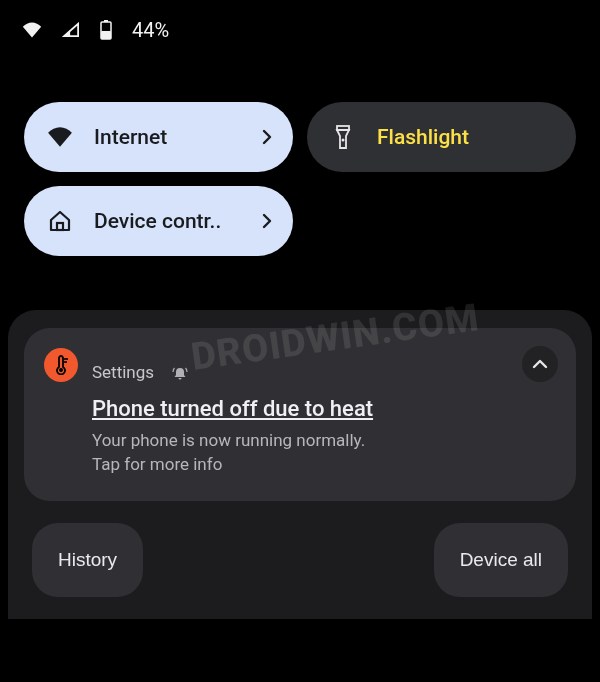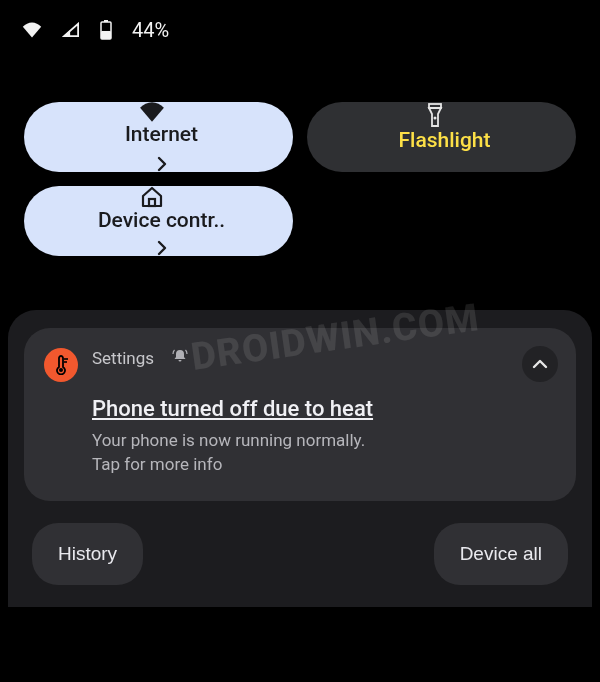--- a/index.html
+++ b/index.html
@@ -1,36 +1,36 @@
 <!DOCTYPE html>
 <html><head>
 <meta charset="utf-8">
 <style>
   * { box-sizing: border-box; margin: 0; padding: 0; }
   html, body { width: 600px; height: 682px; background: #000; font-family: -apple-system, BlinkMacSystemFont, "Segoe UI", Roboto, sans-serif; color: #e6e6e6; overflow: hidden; }
   .status-bar { display: flex; justify-content: space-between; align-items: center; padding: 18px 22px 10px 22px; font-size: 20px; font-weight: 400; color: #f2f2f2; }
   .status-right { display: flex; align-items: center; gap: 20px; }
   .qs-grid { display: grid; grid-template-columns: 1fr 1fr; gap: 14px; padding: 50px 24px 20px 24px; }
-  .qs-tile { display: flex; align-items: center; height: 70px; border-radius: 35px; padding: 0 16px 0 22px; font-size: 21px; font-weight: 500; cursor: pointer; position: relative; flex-direction: column; }
+  .qs-tile { display: flex; align-items: center; height: 70px; border-radius: 35px; padding: 0 16px 0 22px; font-size: 21px; font-weight: 500; cursor: pointer; position: relative; }
   .qs-tile.active { background: #d7e3fb; color: #1a1b1e; }
   .qs-tile.inactive { background: #2f3033; color: #fde047; }
   .qs-tile .icon { width: 28px; display: flex; justify-content: center; align-items: center; margin-right: 20px; }
   .qs-tile .label { flex: 1; white-space: nowrap; overflow: hidden; text-overflow: ellipsis; }
   .qs-tile .chev { width: 20px; display: flex; justify-content: center; align-items: center; }
   .panel-wrap { margin: 34px 8px 0 8px; background: #1c1c1f; border-radius: 28px 28px 0 0; padding: 18px 16px 22px 16px; }
   .notif { background: #303034; border-radius: 26px; padding: 20px 20px 24px 20px; position: relative; }
-  .notif-header { display: flex; align-items: flex-start; gap: 14px; margin-bottom: 14px; }
+  .notif-header { display: flex; align-items: flex-end; gap: 14px; margin-bottom: 14px; }
   .notif-app-icon { width: 34px; height: 34px; border-radius: 50%; background: #f1582e; display: flex; justify-content: center; align-items: center; flex-shrink: 0; }
   .notif-app-name { font-size: 17px; color: #c7c7cb; }
   .notif-sub-icon { margin-left: 4px; color: #b0b0b5; display: flex; }
   .notif-collapse { position: absolute; top: 18px; right: 18px; width: 36px; height: 36px; border-radius: 50%; background: #222225; display: flex; justify-content: center; align-items: center; cursor: pointer; }
   .notif-title { font-size: 22px; color: #f0f0f4; font-weight: 500; margin-left: 48px; margin-bottom: 8px; text-decoration: underline; }
   .notif-body { font-size: 17px; color: #b6b6bb; margin-left: 48px; line-height: 1.4; }
   .actions { display: flex; justify-content: space-between; padding: 22px 8px 0 8px; }
-  .action-btn { background: #303034; color: #e9e9ee; font-size: 19px; font-weight: 500; border: none; border-radius: 26px; padding: 20px 26px; cursor: pointer; }
+  .action-btn { background: #303034; color: #e9e9ee; font-size: 19px; font-weight: 500; border: none; border-radius: 26px; padding: 26px 26px; cursor: pointer; }
   .watermark { position: absolute; top: 315px; left: 190px; font-size: 38px; font-weight: 800; letter-spacing: 1px; color: rgba(255,255,255,0.10); transform: rotate(-8deg); pointer-events: none; user-select: none; }
   svg { display: block; }
 </style>
 </head>
 <body>
 
 <div class="status-bar">
   <div class="status-right">
     <span>
       <svg width="20" height="16" viewBox="0 0 24 18">

